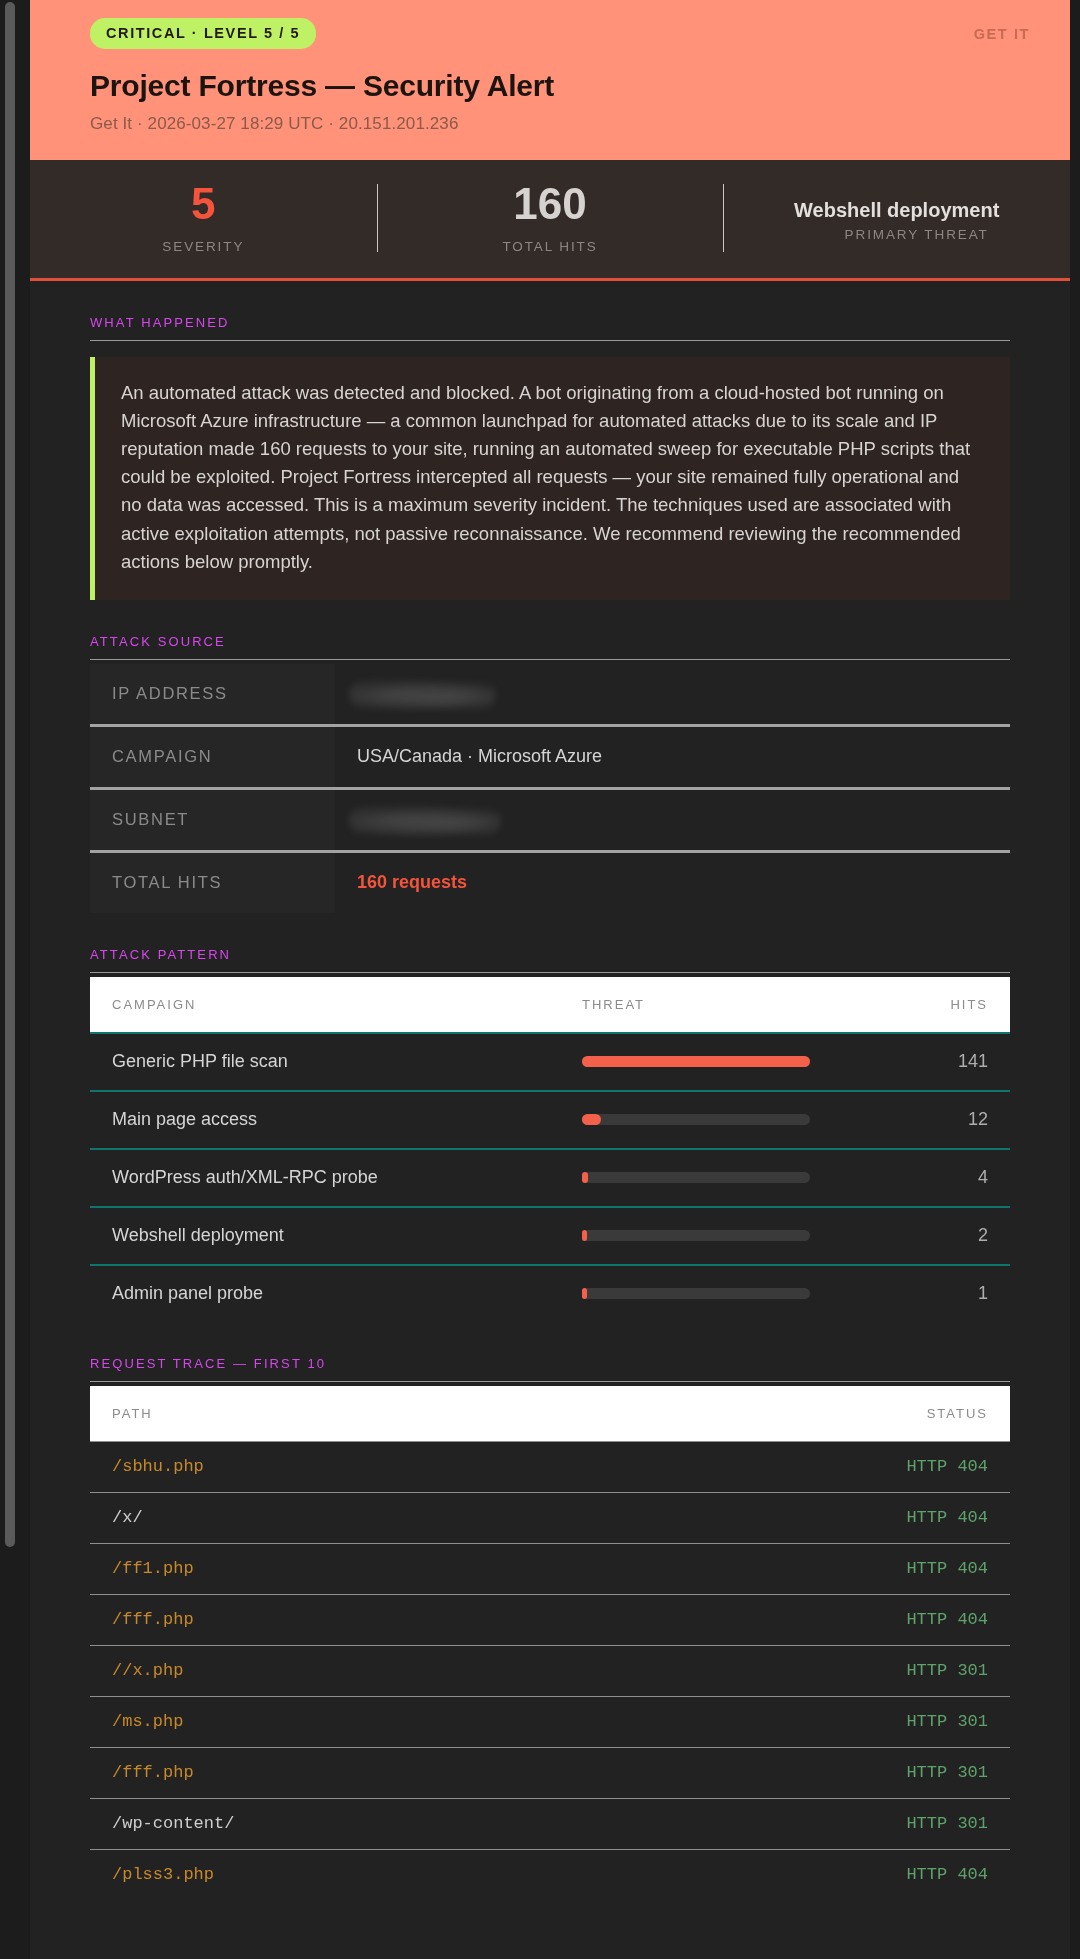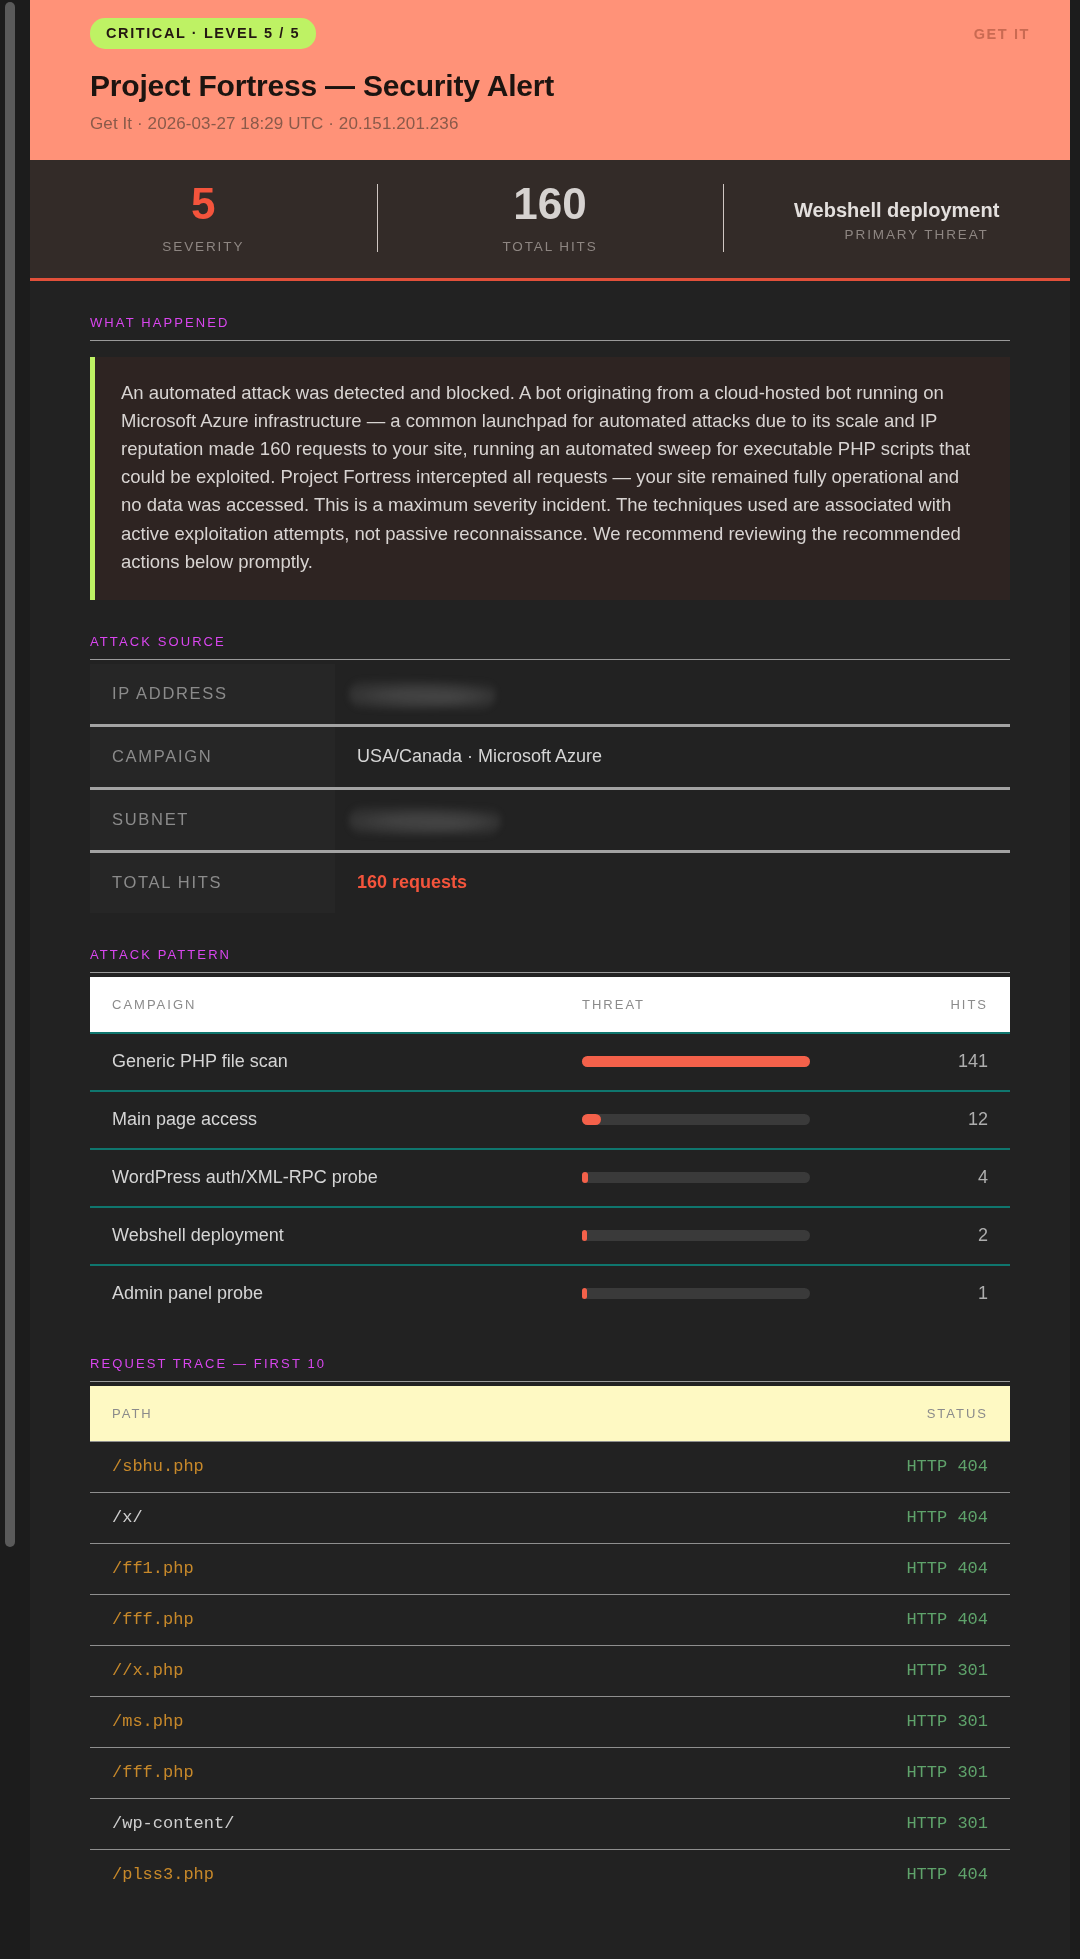--- a/index.html
+++ b/index.html
@@ -237,21 +237,21 @@
 
   
   .trace { width: 100%; border-collapse: collapse; margin-top: 4px; }
   .trace thead th {
     text-align: left;
     font-size: 13px;
     letter-spacing: 2.0px;
     color: #8b8b8b;
     font-weight: normal;
     padding: 20px 0 20px 22px;
-    background: #fef9c3;
+    background: #ffffff;
   }
   .trace thead th.c-status { text-align: right; padding-right: 22px; width: 180px; }
   .trace tbody tr { border-top: 1px solid #8f8f8f; }
   .trace tbody td {
     padding: 15px 0 16px 22px;
     font-family: "Liberation Mono", monospace;
     font-size: 17px;
   }
   .trace tbody td.path { color: #cfcfcf; }
   .trace tbody td.path.php { color: #c8892a; }

